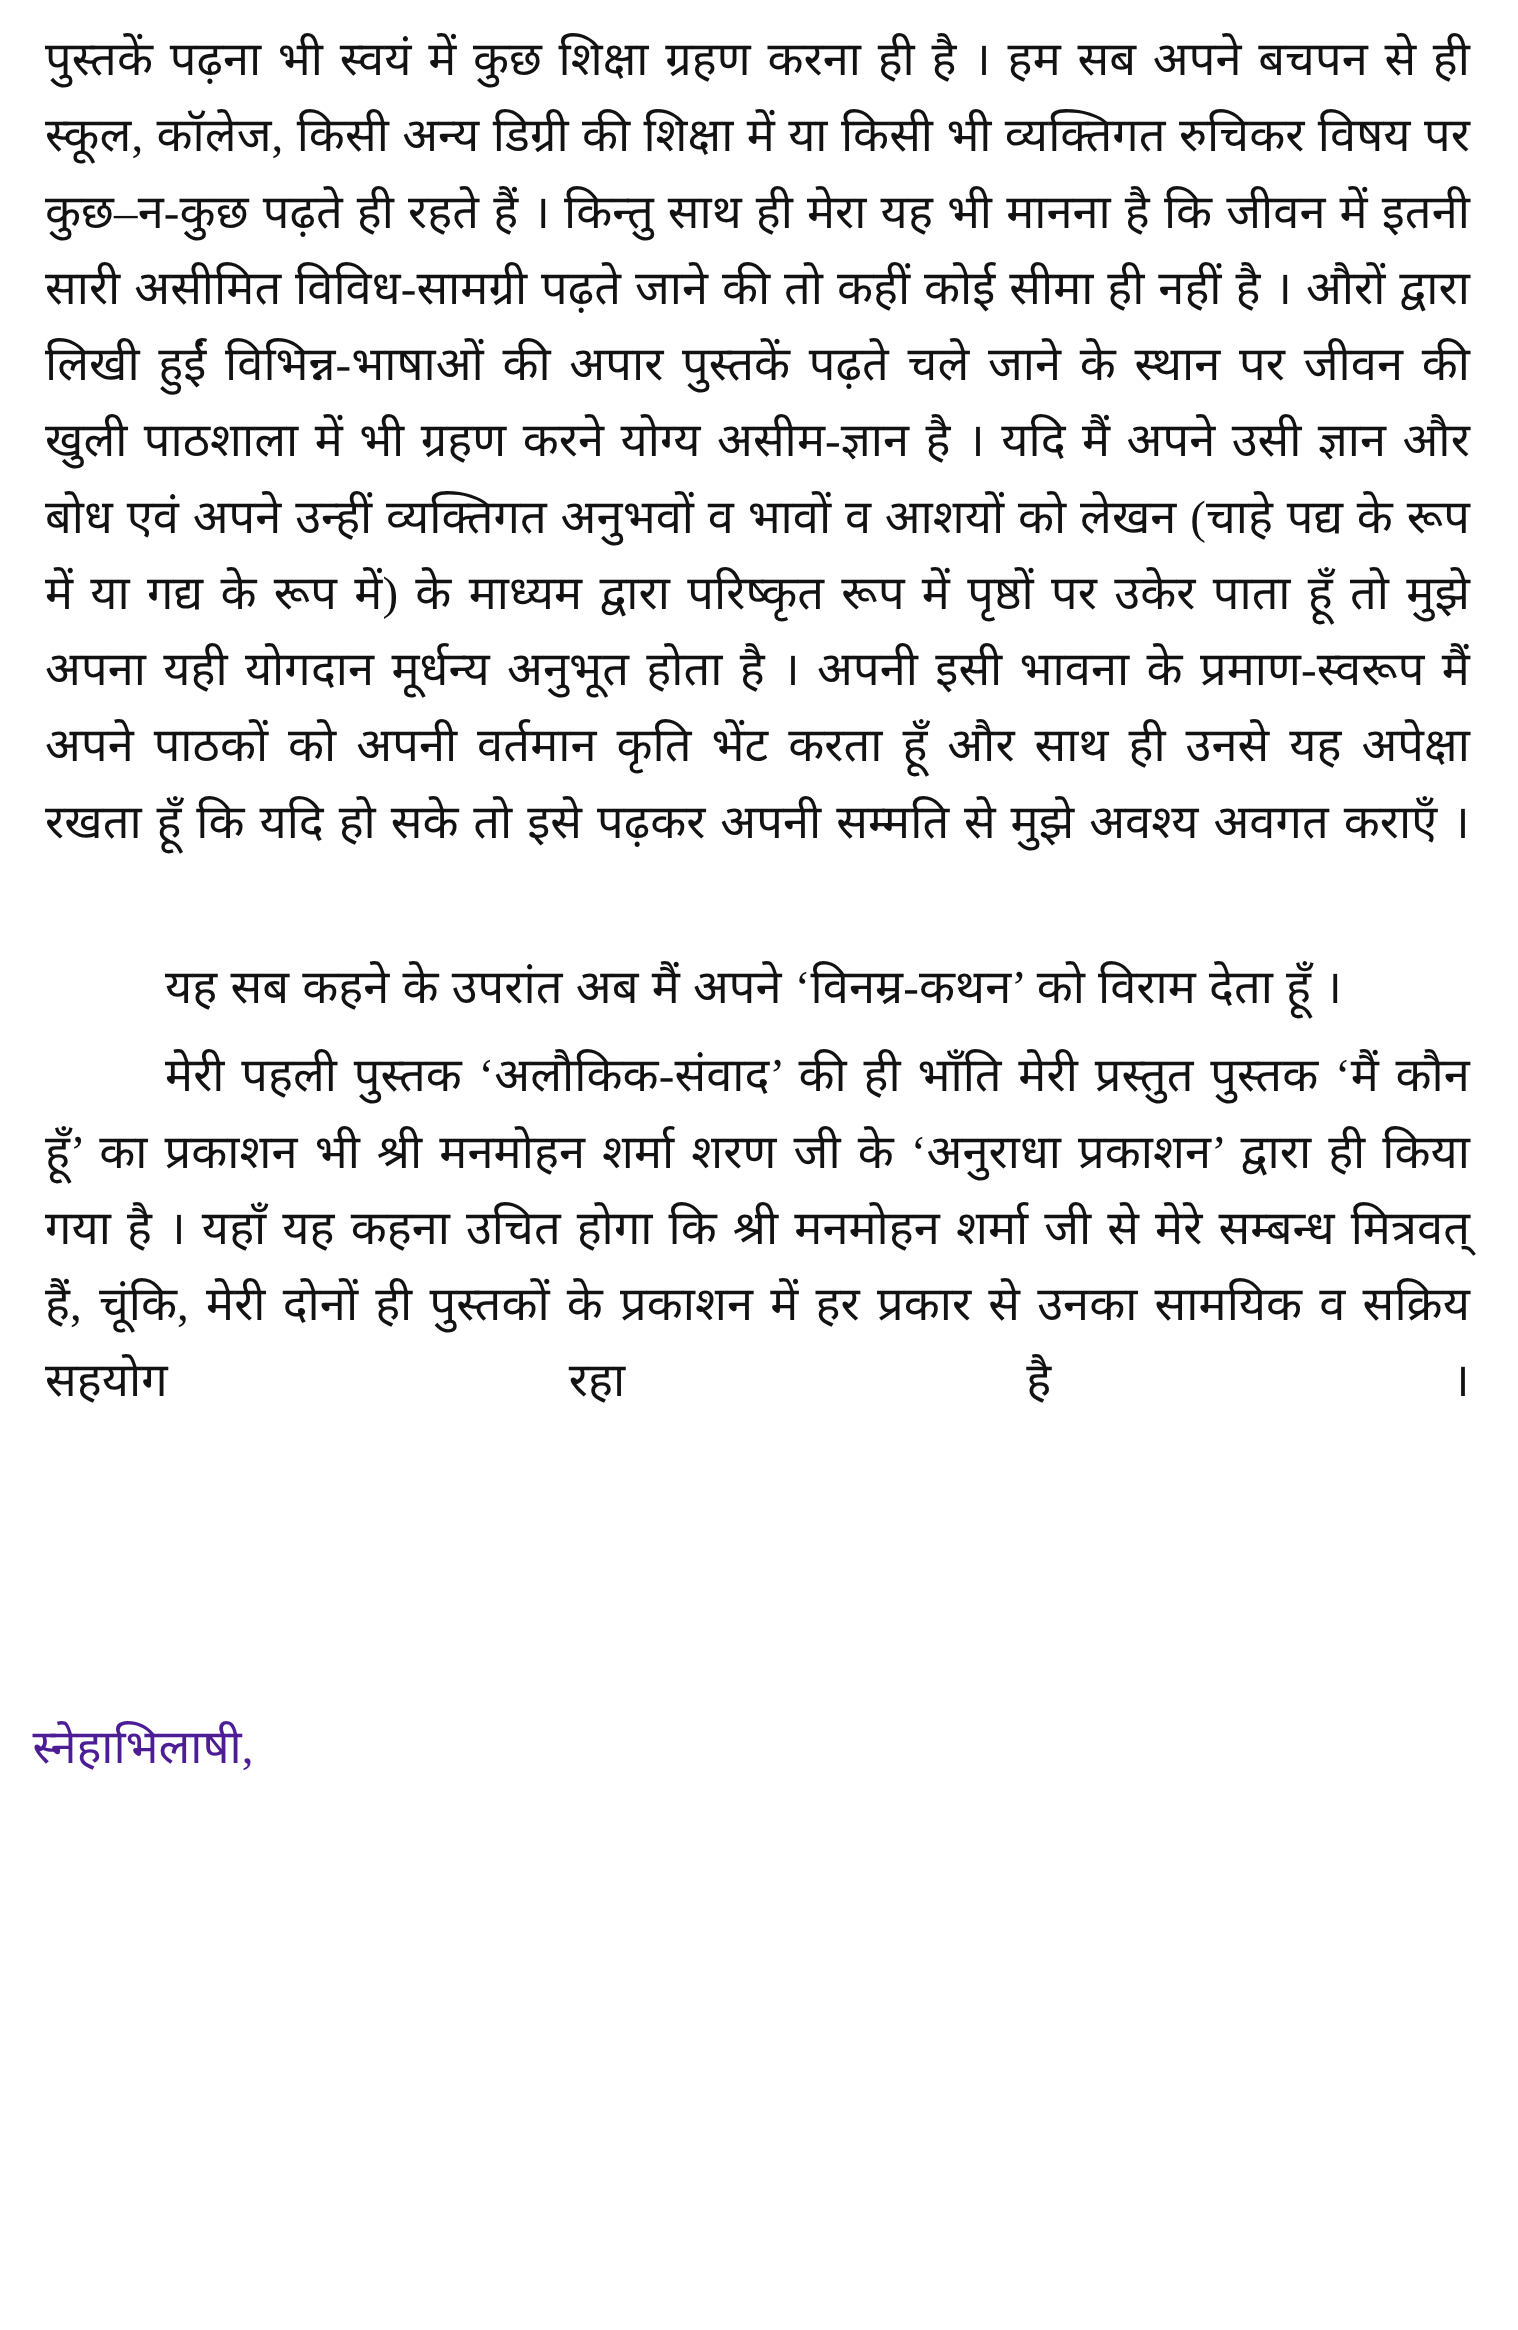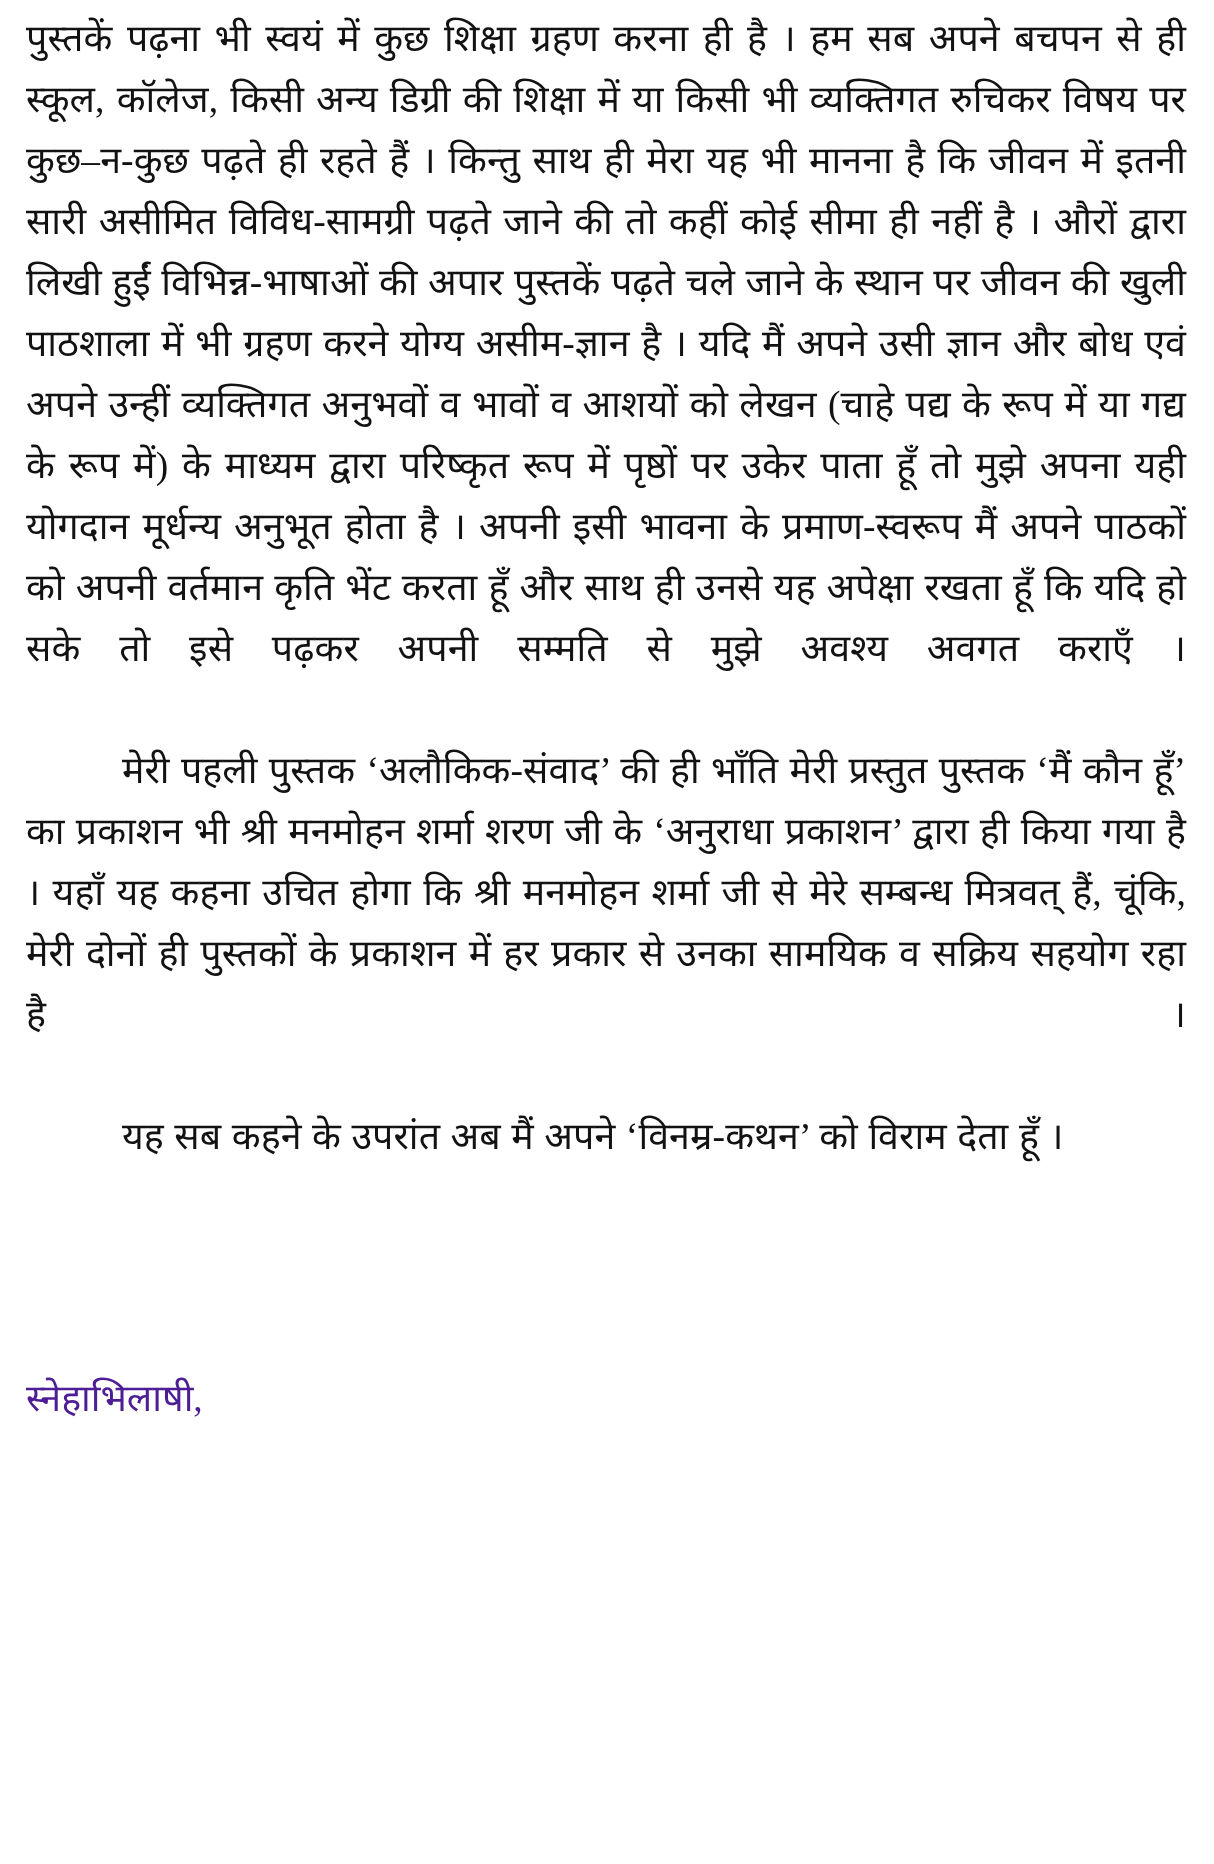--- a/index.html
+++ b/index.html
@@ -22,21 +22,21 @@
 
   
   .textblock {
     position: absolute;
     left: 26px;
     top: 8px;
     width: 1160px;
   }
 
   .para {
-    margin: 0;
+    margin: 10px;
     padding: 0;
     text-align: justify;
     text-justify: inter-word;
     font-size: 37.5px;
     line-height: 61px;
     font-weight: 500;
     letter-spacing: 0.1px;
     word-spacing: 1px;
     color: #121212;
     -webkit-font-smoothing: antialiased;
@@ -123,23 +123,23 @@
   }
 </style>
 </head>
 <body>
 
 <div class="page">
 
   <div class="textblock">
     <p class="para">पुस्तकें पढ़ना भी स्वयं में कुछ शिक्षा ग्रहण करना ही है । हम सब अपने बचपन से ही स्कूल, कॉलेज, किसी अन्य डिग्री की शिक्षा में या किसी भी व्यक्तिगत रुचिकर विषय पर कुछ–न-कुछ पढ़ते ही रहते हैं । किन्तु साथ ही मेरा यह भी मानना है कि जीवन में इतनी सारी असीमित विविध-सामग्री पढ़ते जाने की तो कहीं कोई सीमा ही नहीं है । औरों द्वारा लिखी हुईं विभिन्न-भाषाओं की अपार पुस्तकें पढ़ते चले जाने के स्थान पर जीवन की खुली पाठशाला में भी ग्रहण करने योग्य असीम-ज्ञान है । यदि मैं अपने उसी ज्ञान और बोध एवं अपने उन्हीं व्यक्तिगत अनुभवों व भावों व आशयों को लेखन (चाहे पद्य के रूप में या गद्य के रूप में) के माध्यम द्वारा परिष्कृत रूप में पृष्ठों पर उकेर पाता हूँ तो मुझे अपना यही योगदान मूर्धन्य अनुभूत होता है । अपनी इसी भावना के प्रमाण-स्वरूप मैं अपने पाठकों को अपनी वर्तमान कृति भेंट करता हूँ और साथ ही उनसे यह अपेक्षा रखता हूँ कि यदि हो सके तो इसे पढ़कर अपनी सम्मति से मुझे अवश्य अवगत कराएँ ।</p>
 
+    <p class="para indent noflush">यह सब कहने के उपरांत अब मैं अपने ‘विनम्र-कथन’ को विराम देता हूँ ।</p>
+
     <p class="para indent">मेरी पहली पुस्तक ‘अलौकिक-संवाद’ की ही भाँति मेरी प्रस्तुत पुस्तक ‘मैं कौन हूँ’ का प्रकाशन भी श्री मनमोहन शर्मा शरण जी के ‘अनुराधा प्रकाशन’ द्वारा ही किया गया है । यहाँ यह कहना उचित होगा कि श्री मनमोहन शर्मा जी से मेरे सम्बन्ध मित्रवत् हैं, चूंकि, मेरी दोनों ही पुस्तकों के प्रकाशन में हर प्रकार से उनका सामयिक व सक्रिय सहयोग रहा है ।</p>
-
-    <p class="para indent noflush">यह सब कहने के उपरांत अब मैं अपने ‘विनम्र-कथन’ को विराम देता हूँ ।</p>
   </div>
 
   <div class="signature">
     <p class="sig-line">स्नेहाभिलाषी,</p>
   </div>
 
   <div class="footer">
     <div class="footer-left">मैं कौन हूँ</div>
     <div class="footer-center">6</div>
     <div class="footer-right">नवीन कुमार चड्डा</div>

